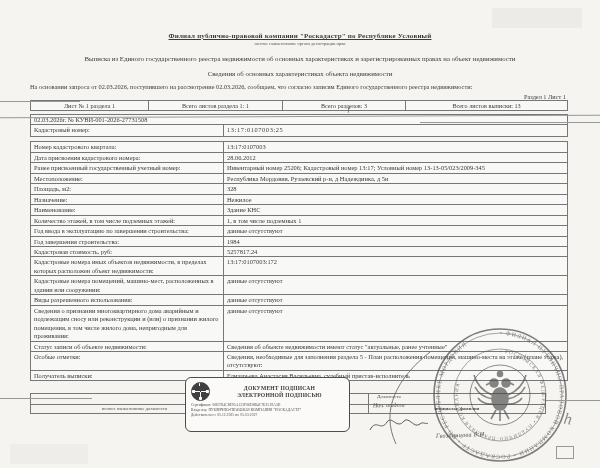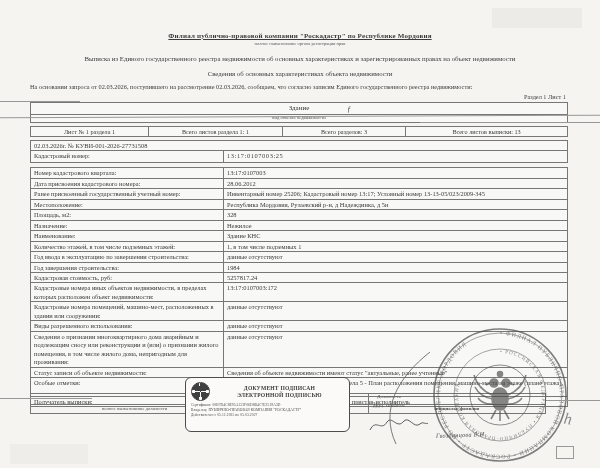--- a/index.html
+++ b/index.html
@@ -58,35 +58,27 @@
   
   .aline{position:absolute;height:1px;background:#979797;}
   .arect{position:absolute;}
   .curve{left:352px;top:348px;width:90px;height:100px;}
 </style>
 </head>
 <body>
 
 <div class="page">
 
-  <div class="org-name">Филиал публично-правовой компании "Роскадастр" по Республике Мордовия</div>
+  <div class="org-name">Филиал публично-правовой компании "Роскадастр" по Республике Условный</div>
   <div class="org-caption">полное наименование органа регистрации прав</div>
   <div class="doc-title">Выписка из Единого государственного реестра недвижимости об основных характеристиках и зарегистрированных правах на объект недвижимости</div>
   <div class="doc-subtitle">Сведения об основных характеристиках объекта недвижимости</div>
   <div class="request-line">На основании запроса от 02.03.2026, поступившего на рассмотрение 02.03.2026, сообщаем, что согласно записям Единого государственного реестра недвижимости:</div>
   <div class="section-label">Раздел 1 Лист 1</div>
 
-  <div class="tbl" style="margin-top:2px;">
-    <div class="trow objtype-row">
-      <div class="cell center objtype">Здание</div>
-    </div>
-    <div class="trow" style="min-height:7px;">
-      <div class="cell center objcap" style="padding-top:0;">вид объекта недвижимости</div>
-    </div>
-  </div>
 
   <div class="tbl">
     <div class="trow">
       <div class="sheet-cell s1">Лист № 1 раздела 1</div>
       <div class="sheet-cell s2">Всего листов раздела 1: 1</div>
       <div class="sheet-cell s3">Всего разделов: 3</div>
       <div class="sheet-cell s4">Всего листов выписки: 13</div>
     </div>
   </div>
 

